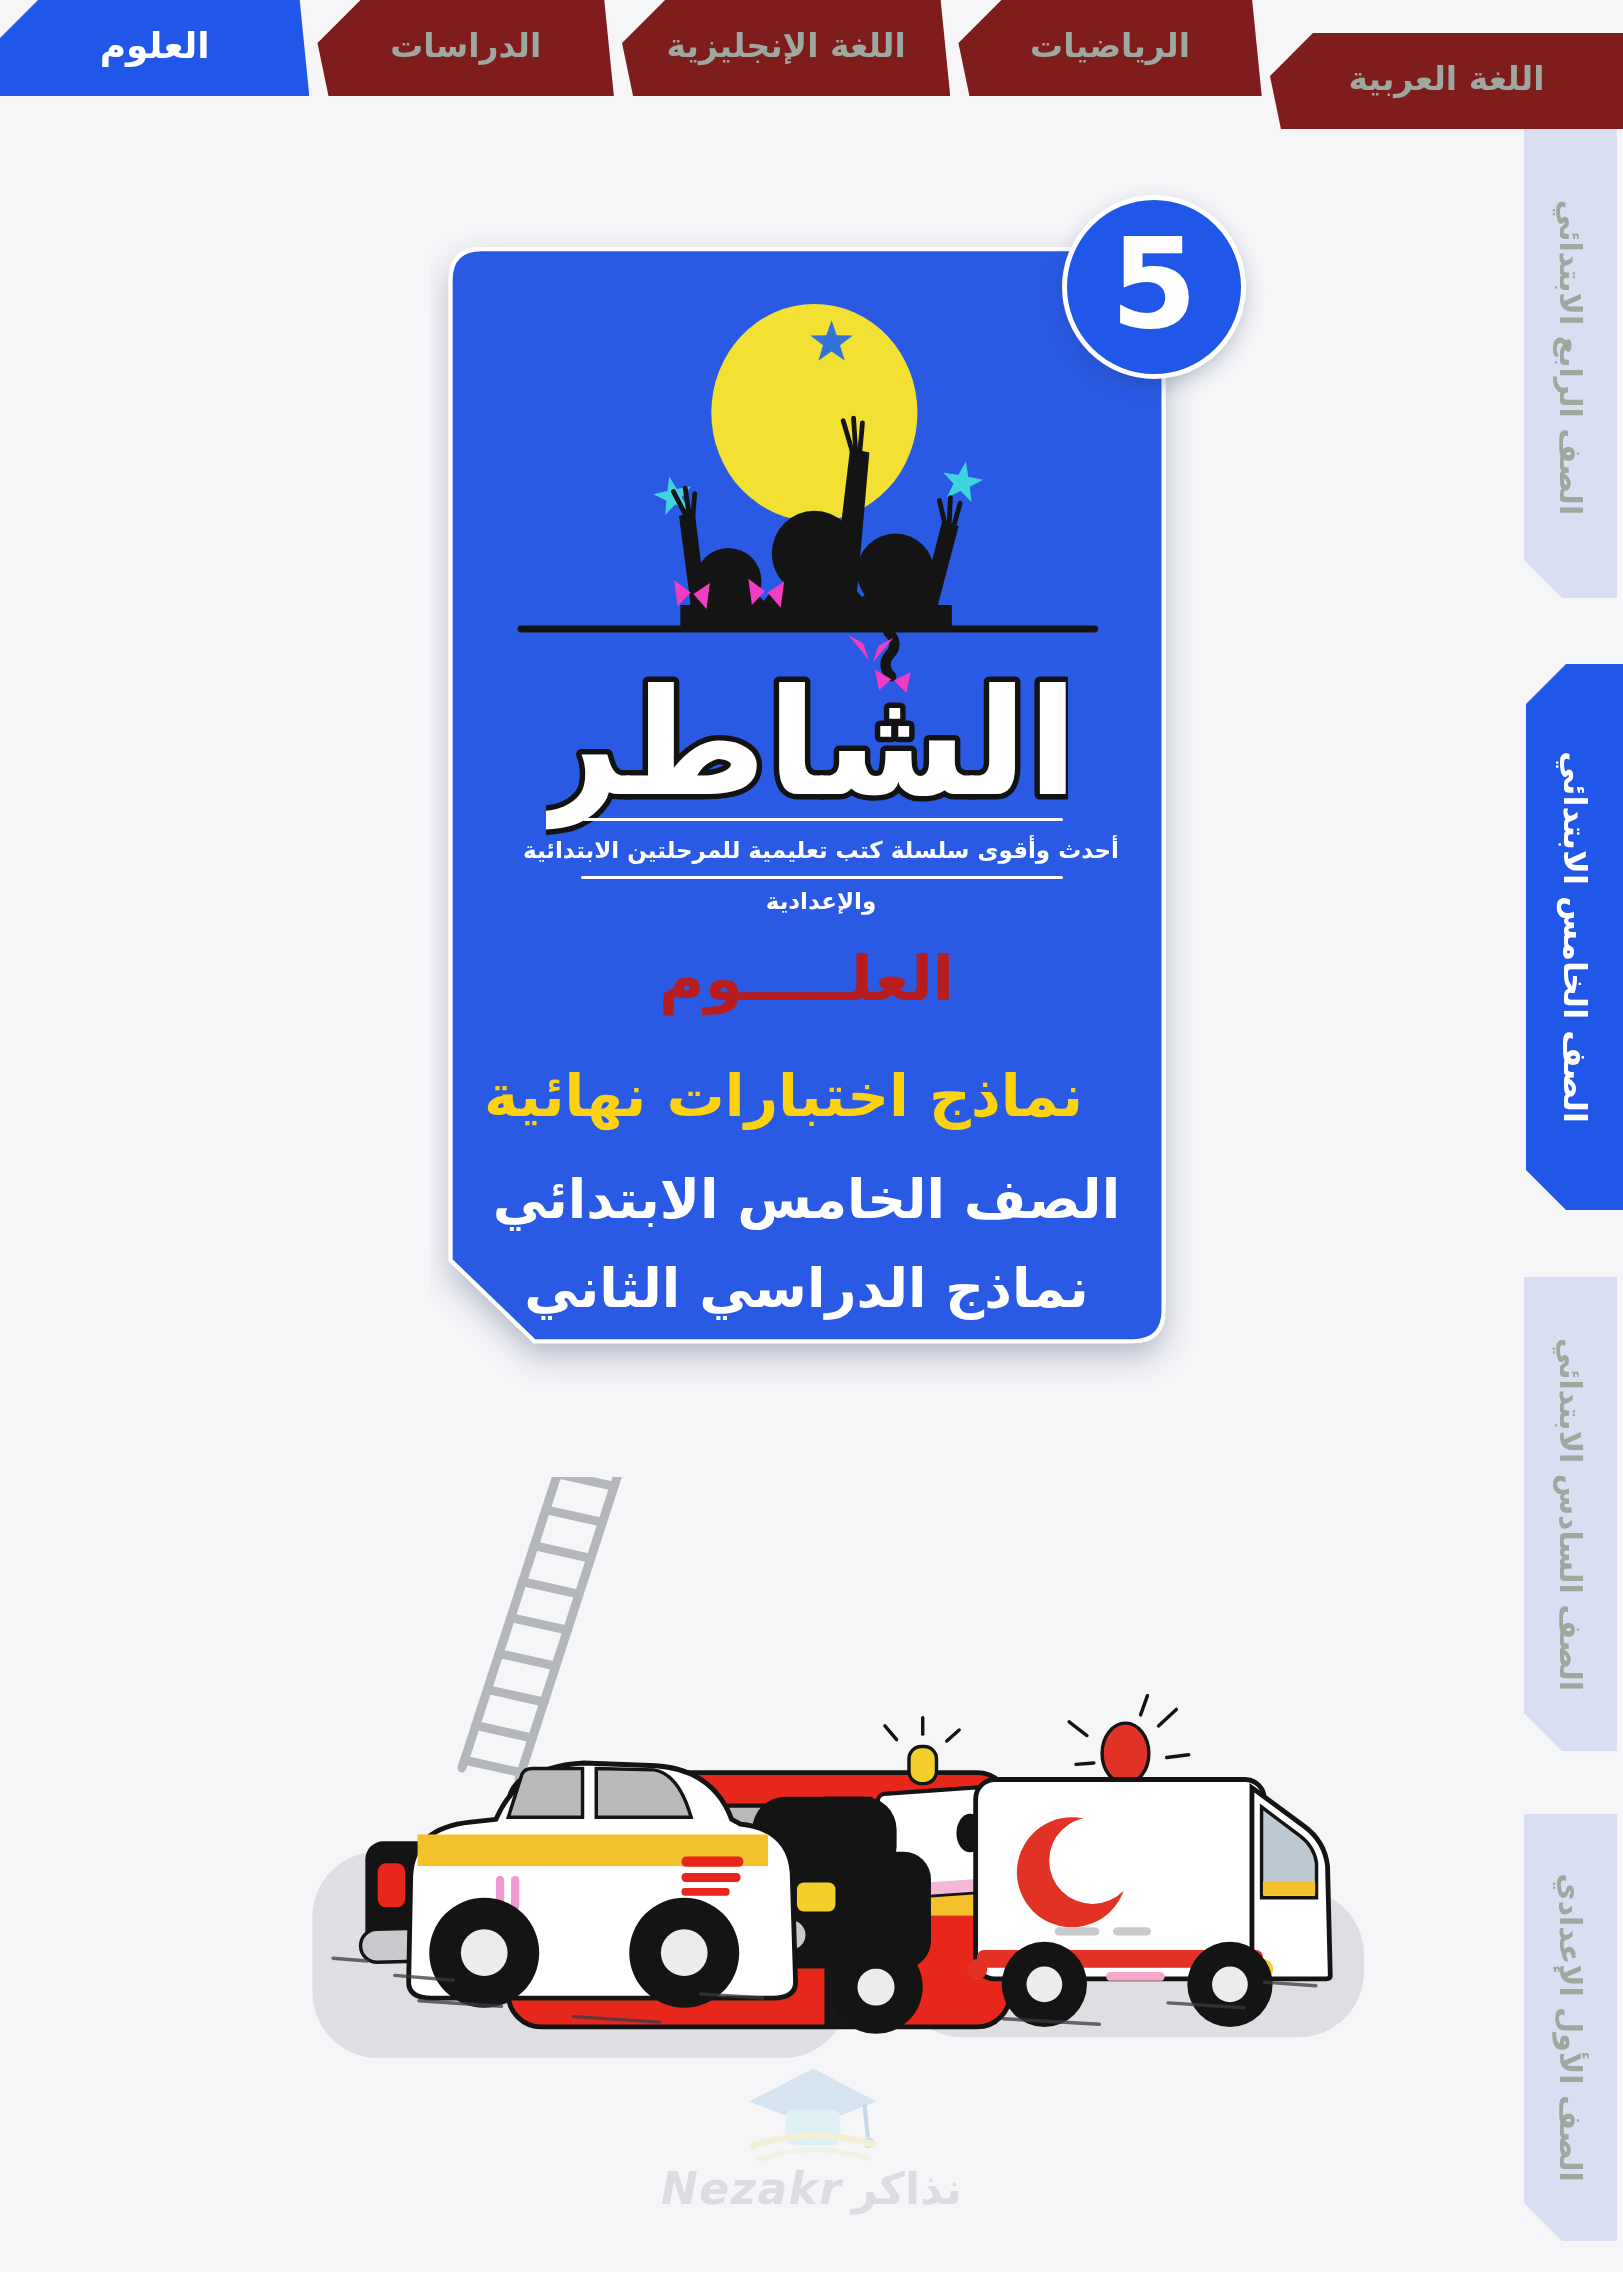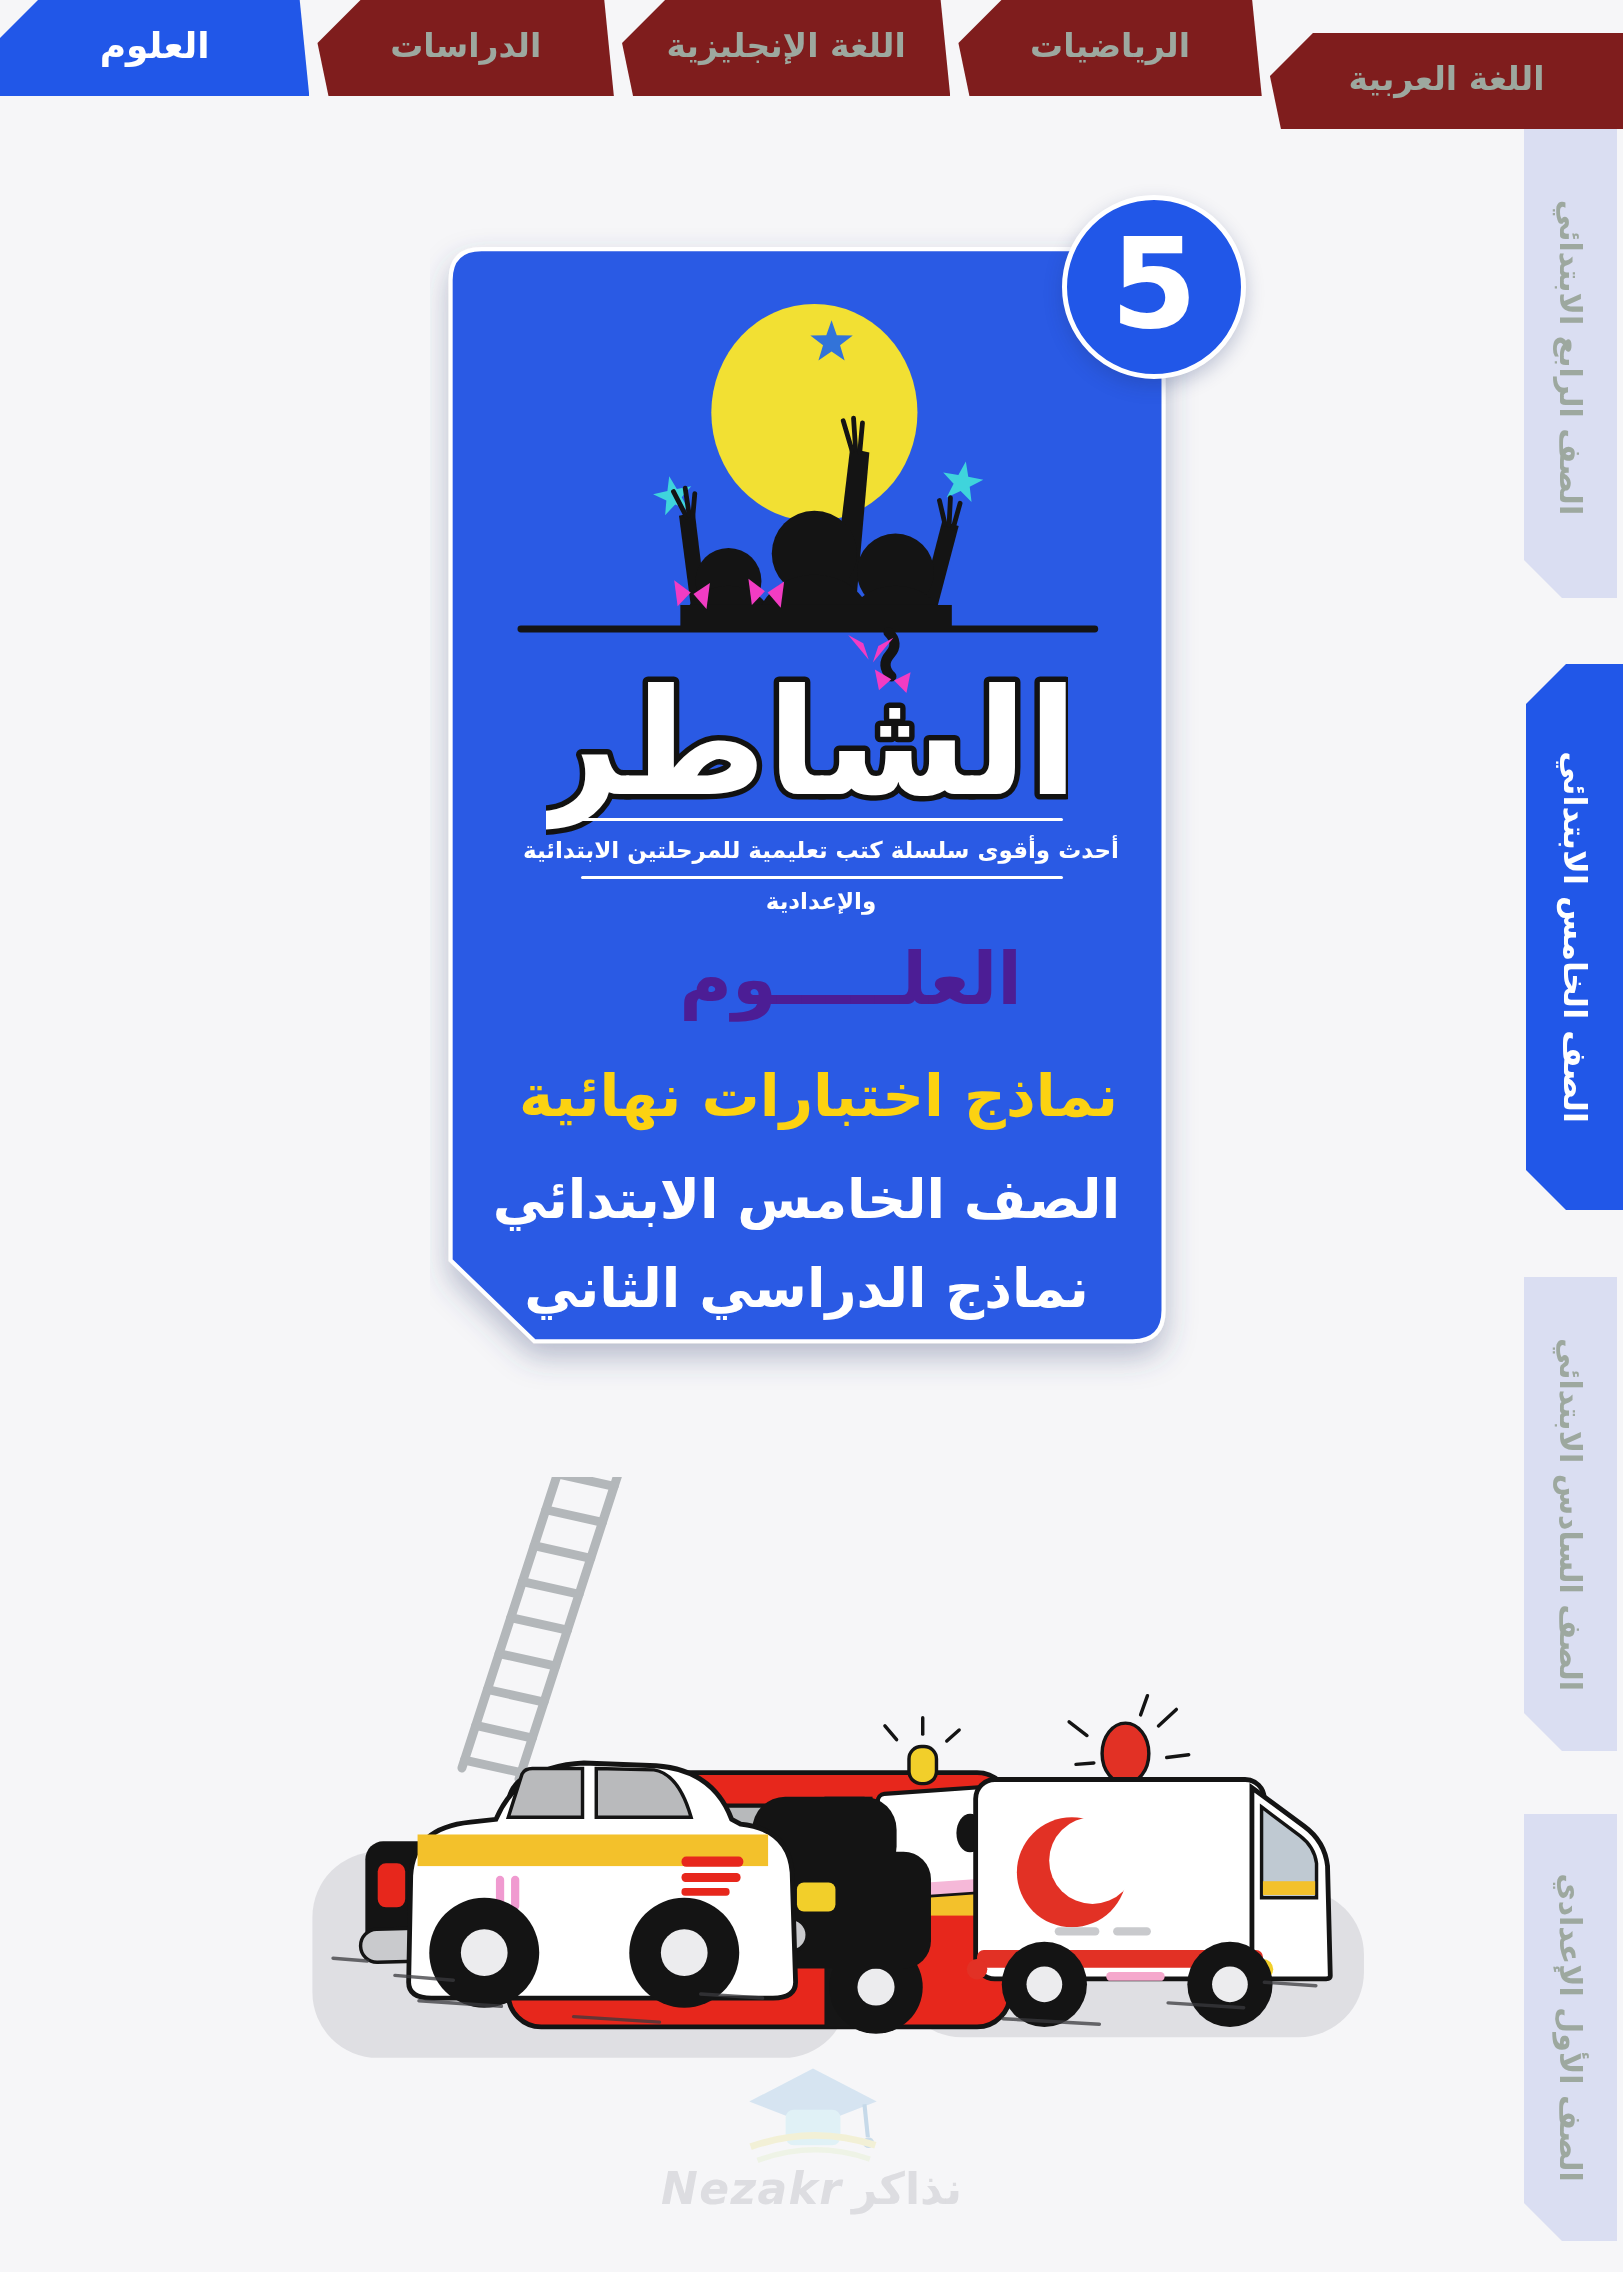--- a/index.html
+++ b/index.html
@@ -56,22 +56,22 @@
     box-shadow:0 6.9px 18px rgba(30,50,110,.25);
     display:flex;align-items:center;justify-content:center;
     color:#ffffff;font-size:125px;font-weight:bold;line-height:1;padding-bottom:6.9px;box-sizing:border-box;
   }
   .cover-el{position:absolute;z-index:4;text-align:center;color:#fff;direction:rtl;}
   .logo-art{left:512px;top:268px;width:591px;height:430px;}
   .brand-svg{left:546px;top:631px;width:522px;height:214px;}
   .divider{position:absolute;left:581px;width:482px;height:3.4px;background:#ffffff;z-index:4;border-radius:2.1px;}
   .dv1{top:818px;} .dv2{top:876px;}
   .tagline{left:491px;top:825px;width:660px;height:51px;line-height:51px;font-size:23px;font-weight:600;}
-  .subject{left:450px;top:929px;width:713px;height:100px;line-height:100px;font-size:72px;font-weight:bold;color:#4c1d95;padding-left:44px;}
-  .subtitle2{left:450px;top:1056px;width:713px;height:80px;line-height:80px;font-size:58px;font-weight:bold;color:#fcd211;padding-left:12px;}
+  .subject{left:450px;top:929px;width:713px;height:100px;line-height:100px;font-size:62px;font-weight:bold;color:#b91c1c;}
+  .subtitle2{left:427px;top:1056px;width:713px;height:80px;line-height:80px;font-size:58px;font-weight:bold;color:#fcd211;}
   .grade-line{left:450px;top:1164px;width:713px;height:71px;line-height:71px;font-size:54px;font-weight:600;}
   .term-line{left:450px;top:1253px;width:713px;height:71px;line-height:71px;font-size:54px;font-weight:600;}
 
   
   .vehicles{position:absolute;left:254px;top:1477px;z-index:1;}
   .watermark{
     position:absolute;left:0;top:2163px;width:1623px;z-index:0;
     display:flex;align-items:center;justify-content:center;gap:9.6px;
     color:#d9d9dd;font-size:44px;font-weight:bold;opacity:.85;
   }

